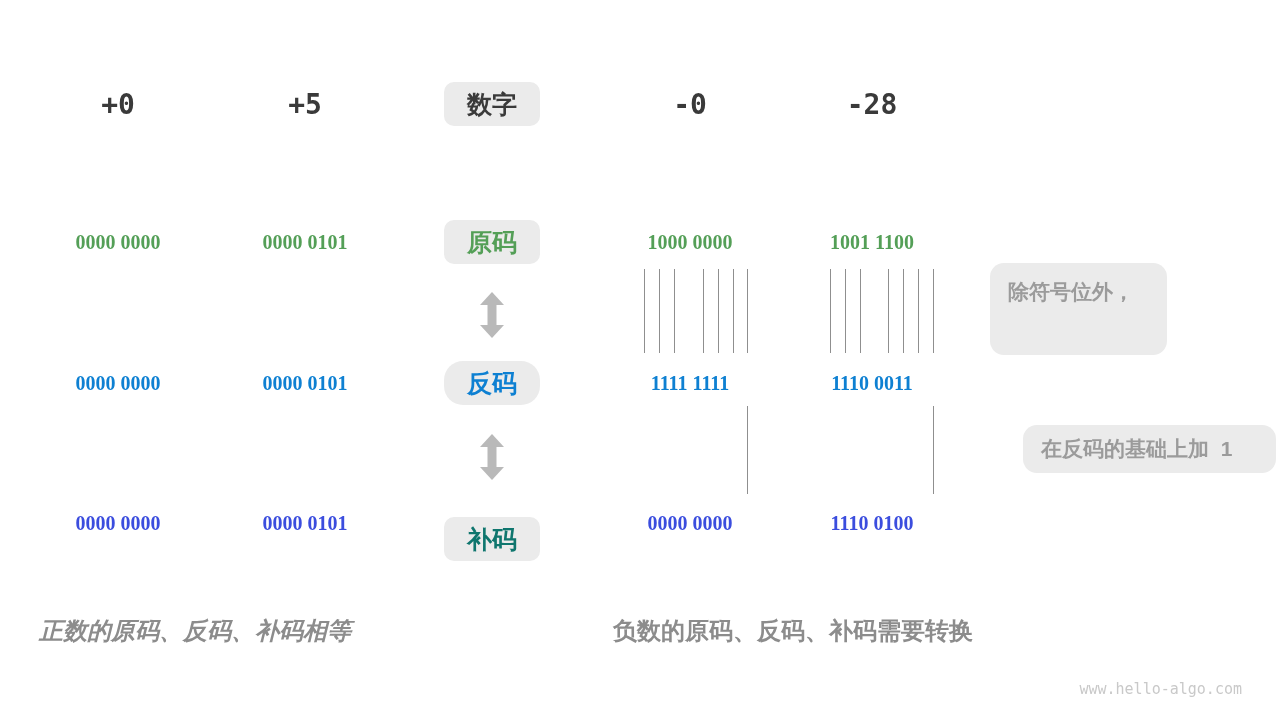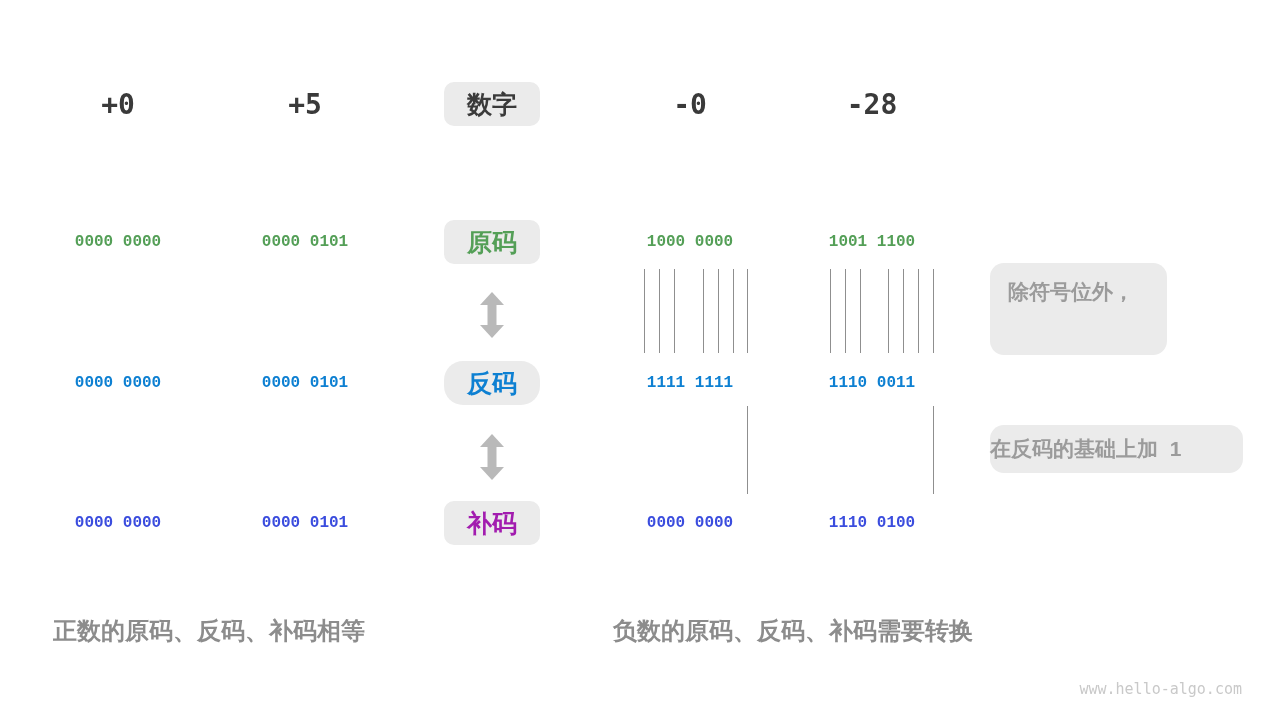--- a/index.html
+++ b/index.html
@@ -10,43 +10,43 @@
   .abs{position:absolute;white-space:nowrap;}
   .ctr{transform:translate(-50%,-50%);}
   
   .c1{left:118px;} .c2{left:305px;} .cb{left:492px;} .c3{left:690px;} .c4{left:872px;}
   
   .rh{top:104px;} .r1{top:242px;} .r2{top:383px;} .r3{top:523px;}
   .num{
     font-family:"DejaVu Sans Mono",monospace;font-weight:bold;font-size:28px;color:#3a3a3a;
   }
   .bin{
-    font-family:Liberation Mono, monospace;font-weight:bold;font-size:16px;letter-spacing:0;
+    font-family:Liberation Serif, serif;font-weight:bold;font-size:20px;letter-spacing:0;
   }
   .badge{
     width:96px;height:44px;background:#ebebeb;border-radius:10px;
     display:flex;align-items:center;justify-content:center;
     font-weight:bold;font-size:25px;color:#3a3a3a;
   }
   .tick{
     position:absolute;width:1px;background:#8f8f8f;
   }
   .tickA{top:269px;height:84px;}
   .tickB{top:406px;height:88px;}
   .arrow{position:absolute;left:478px;width:28px;height:46px;}
   .note{
     position:absolute;background:#ebebeb;border-radius:14px;
     color:#9b9b9b;font-weight:bold;font-size:21px;
   }
   .note1{left:990px;top:263px;width:177px;height:92px;padding:10px 0 0 18px;box-sizing:border-box;line-height:37px;}
-  .note2{left:990px;top:425px;width:253px;height:48px;display:flex;align-items:center;box-sizing:border-box;white-space:pre;}
+  .note2{left:1023px;top:425px;width:253px;height:48px;display:flex;align-items:center;padding-left:18px;box-sizing:border-box;white-space:pre;}
   .caption{
     position:absolute;top:615px;font-weight:bold;font-size:24px;color:#8c8c8c;
   }
-  .cap1{left:53px;} .cap2{left:613px;text-align:center;}
+  .cap1{left:39px;font-style:italic;} .cap2{left:613px;text-align:center;}
   .watermark{
     position:absolute;right:38px;bottom:22px;color:#c9c9c9;
     font-family:"DejaVu Sans Mono",monospace;font-size:15px;
   }
 </style>
 </head>
 <body>
 
 <div class="canvas">
 
@@ -94,21 +94,21 @@
   <div class="tick tickB" style="left:933px"></div>
 
   <svg class="arrow" style="top:434px" viewBox="0 0 28 46">
     <polygon points="14,0 26,13 2,13" fill="#b9b9b9"></polygon>
     <rect x="9.5" y="12" width="9" height="22" fill="#b9b9b9"></rect>
     <polygon points="14,46 26,33 2,33" fill="#b9b9b9"></polygon>
   </svg>
 
   <div class="abs ctr bin c1 r3" style="color: rgb(59, 77, 222);">0000 0000</div>
   <div class="abs ctr bin c2 r3" style="color: rgb(59, 77, 222);">0000 0101</div>
-  <div class="abs ctr badge cb r3" style="color: #a21caf;">补码</div>
+  <div class="abs ctr badge cb r3" style="color: #0f766e; margin-top: 16px;">补码</div>
   <div class="abs ctr bin c3 r3" style="color: rgb(59, 77, 222);">0000 0000</div>
   <div class="abs ctr bin c4 r3" style="color: rgb(59, 77, 222);">1110 0100</div>
 
   <div class="note note1">
     <div>除符号位外，</div>
   </div>
   <div class="note note2">在反码的基础上加  1</div>
 
   <div class="caption cap1">正数的原码、反码、补码相等</div>
   <div class="caption cap2">负数的原码、反码、补码需要转换</div>

